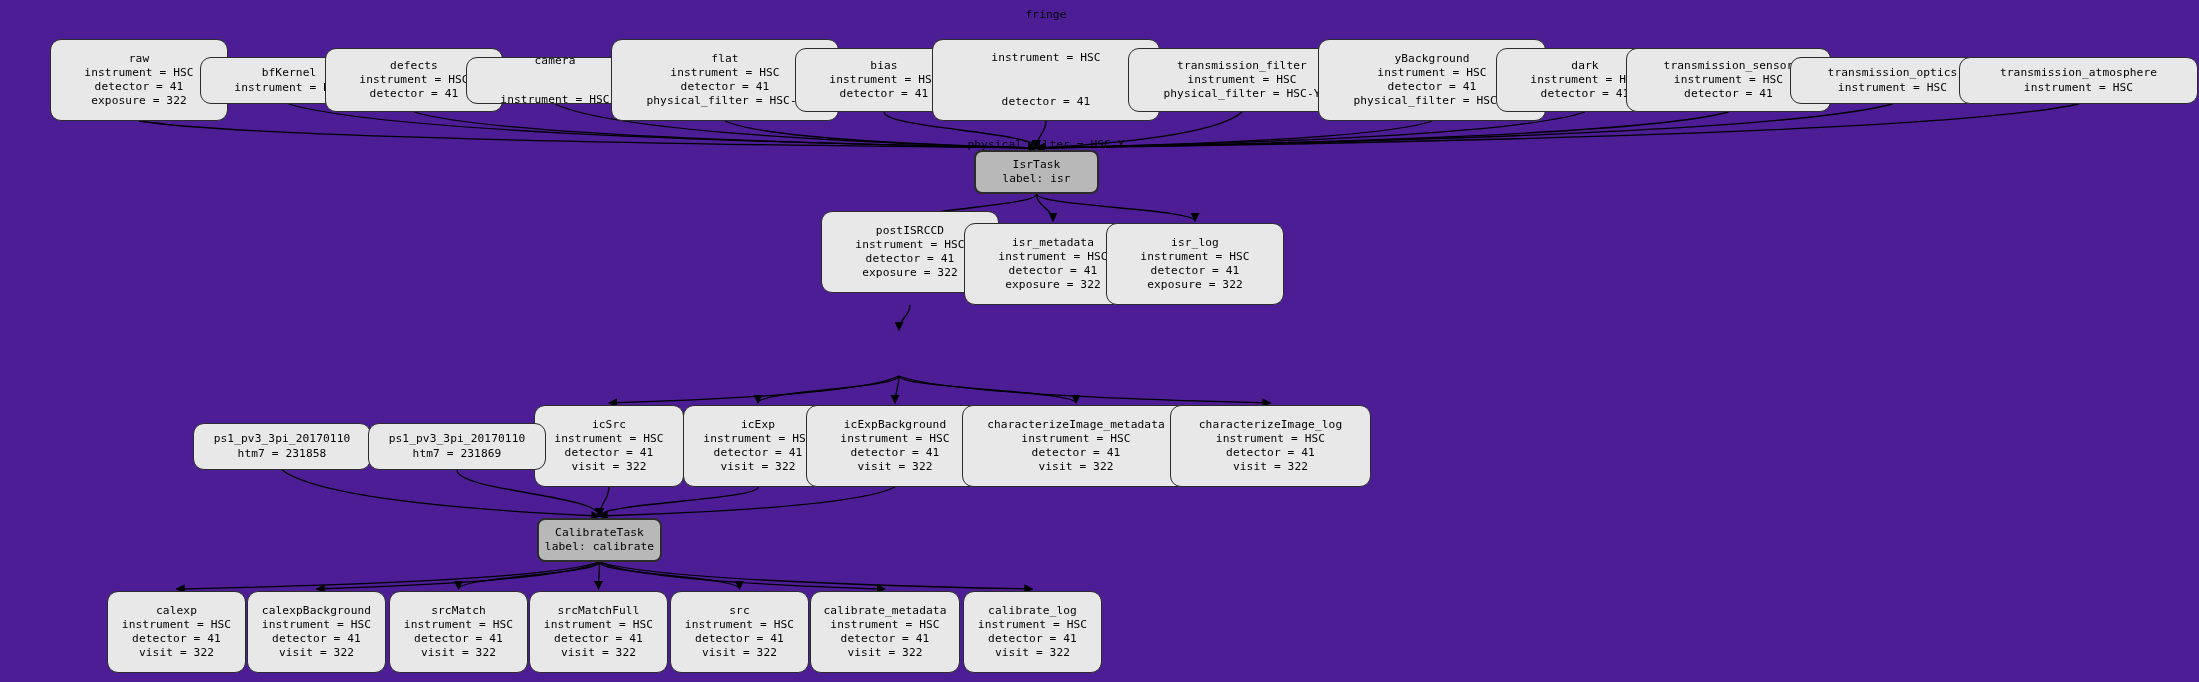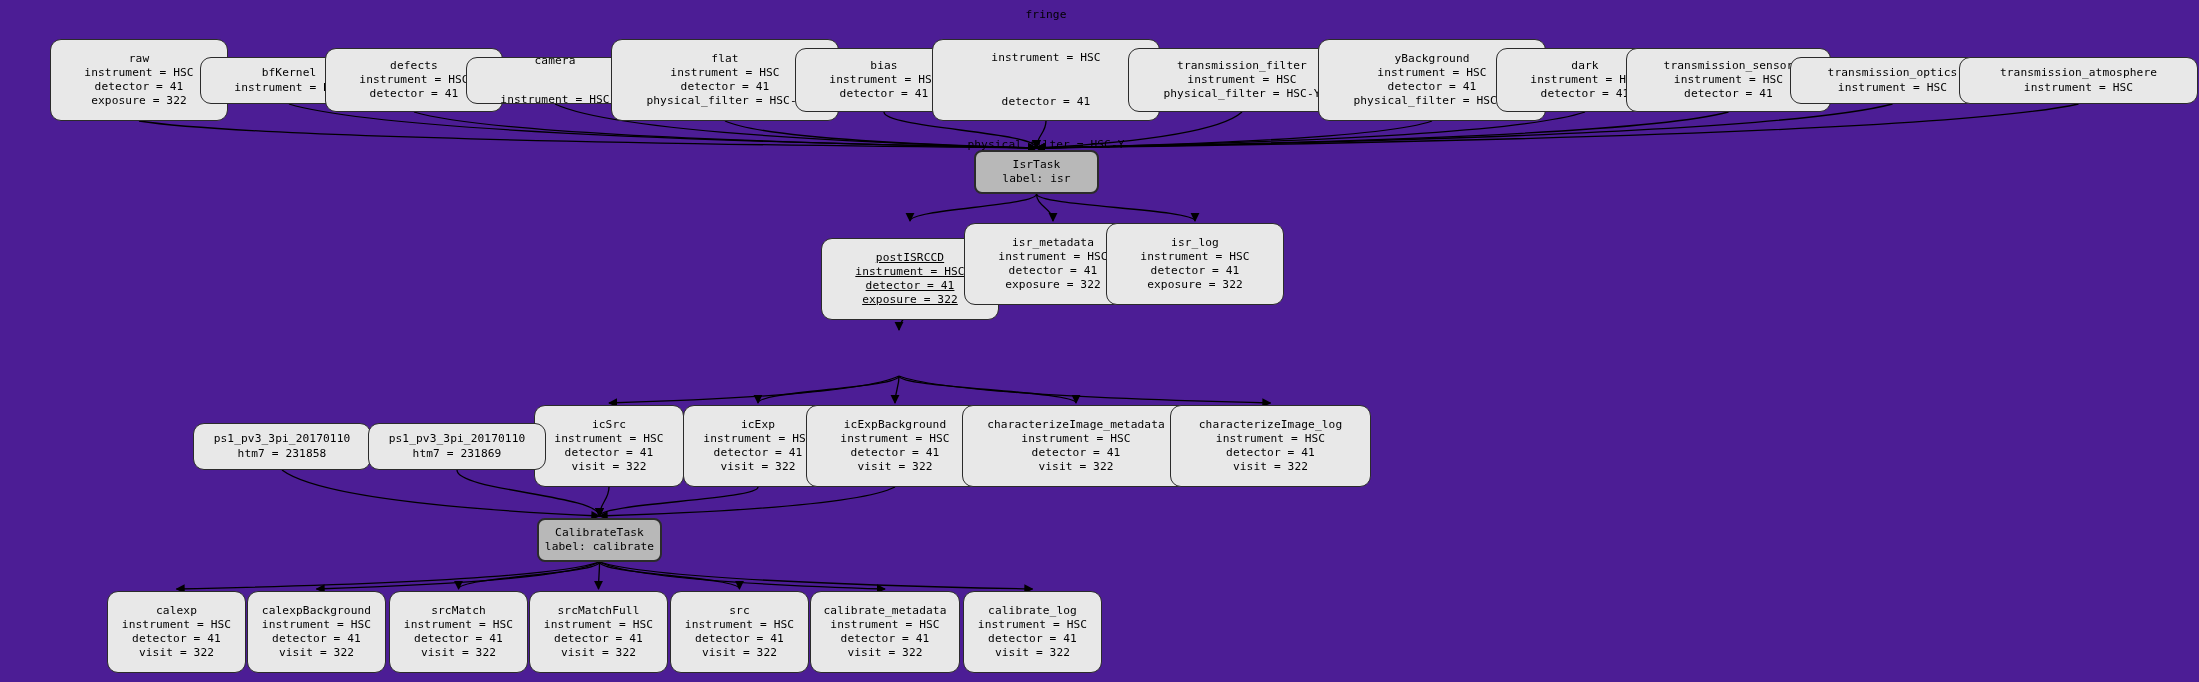--- a/index.html
+++ b/index.html
@@ -166,21 +166,21 @@
       <span class="ln">instrument = HSC</span>
     </div>
     <div class="node dataset" style="left: 1959px; top: 57px; width: 239px; height: 47px;">
       <span class="ln title">transmission_atmosphere</span>
       <span class="ln">instrument = HSC</span>
     </div>
     <div class="node task" style="left: 974px; top: 150px; width: 125px; height: 44px;">
       <span class="ln title">IsrTask</span>
       <span class="ln">label: isr</span>
     </div>
-    <div class="node dataset" style="left: 821px; top: 238px; width: 178px; height: 82px; text-decoration: underline;">
+    <div class="node dataset" style="left: 821px; top: 211px; width: 178px; height: 82px;">
       <span class="ln title">postISRCCD</span>
       <span class="ln">instrument = HSC</span>
       <span class="ln">detector = 41</span>
       <span class="ln">exposure = 322</span>
     </div>
     <div class="node dataset" style="left: 964px; top: 223px; width: 178px; height: 82px;">
       <span class="ln title">isr_metadata</span>
       <span class="ln">instrument = HSC</span>
       <span class="ln">detector = 41</span>
       <span class="ln">exposure = 322</span>

